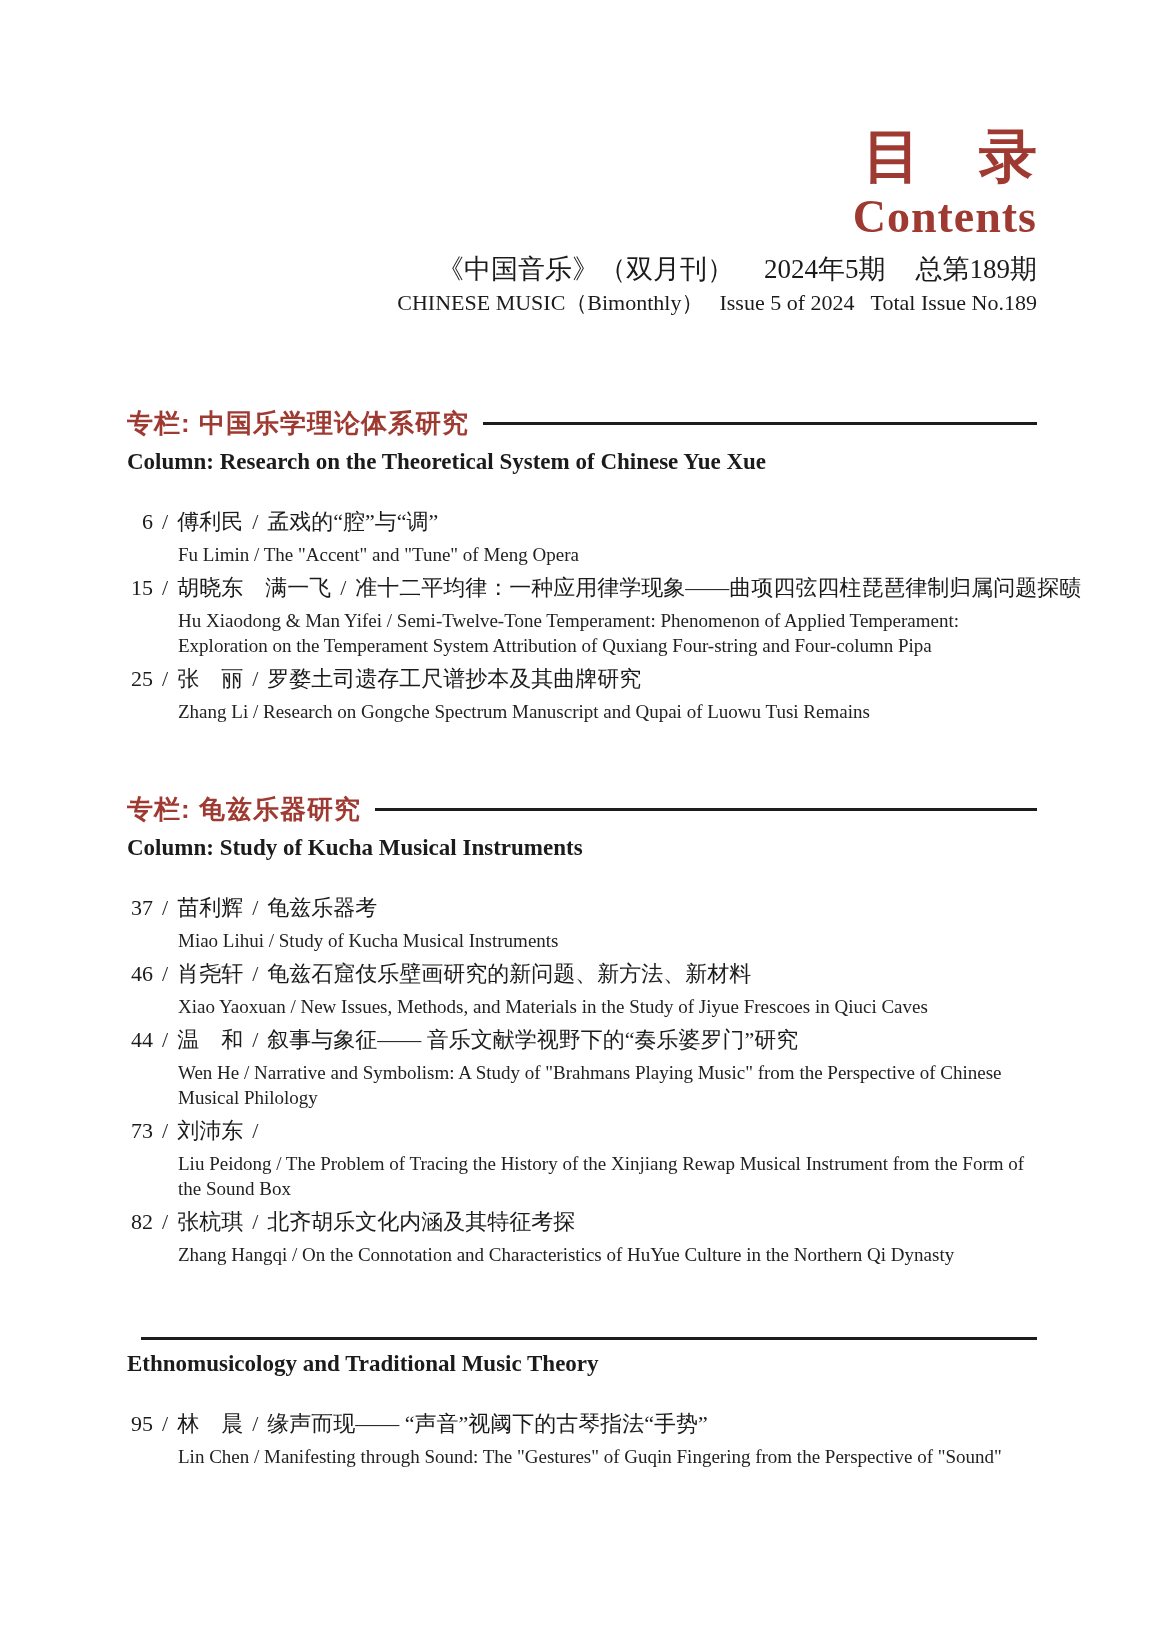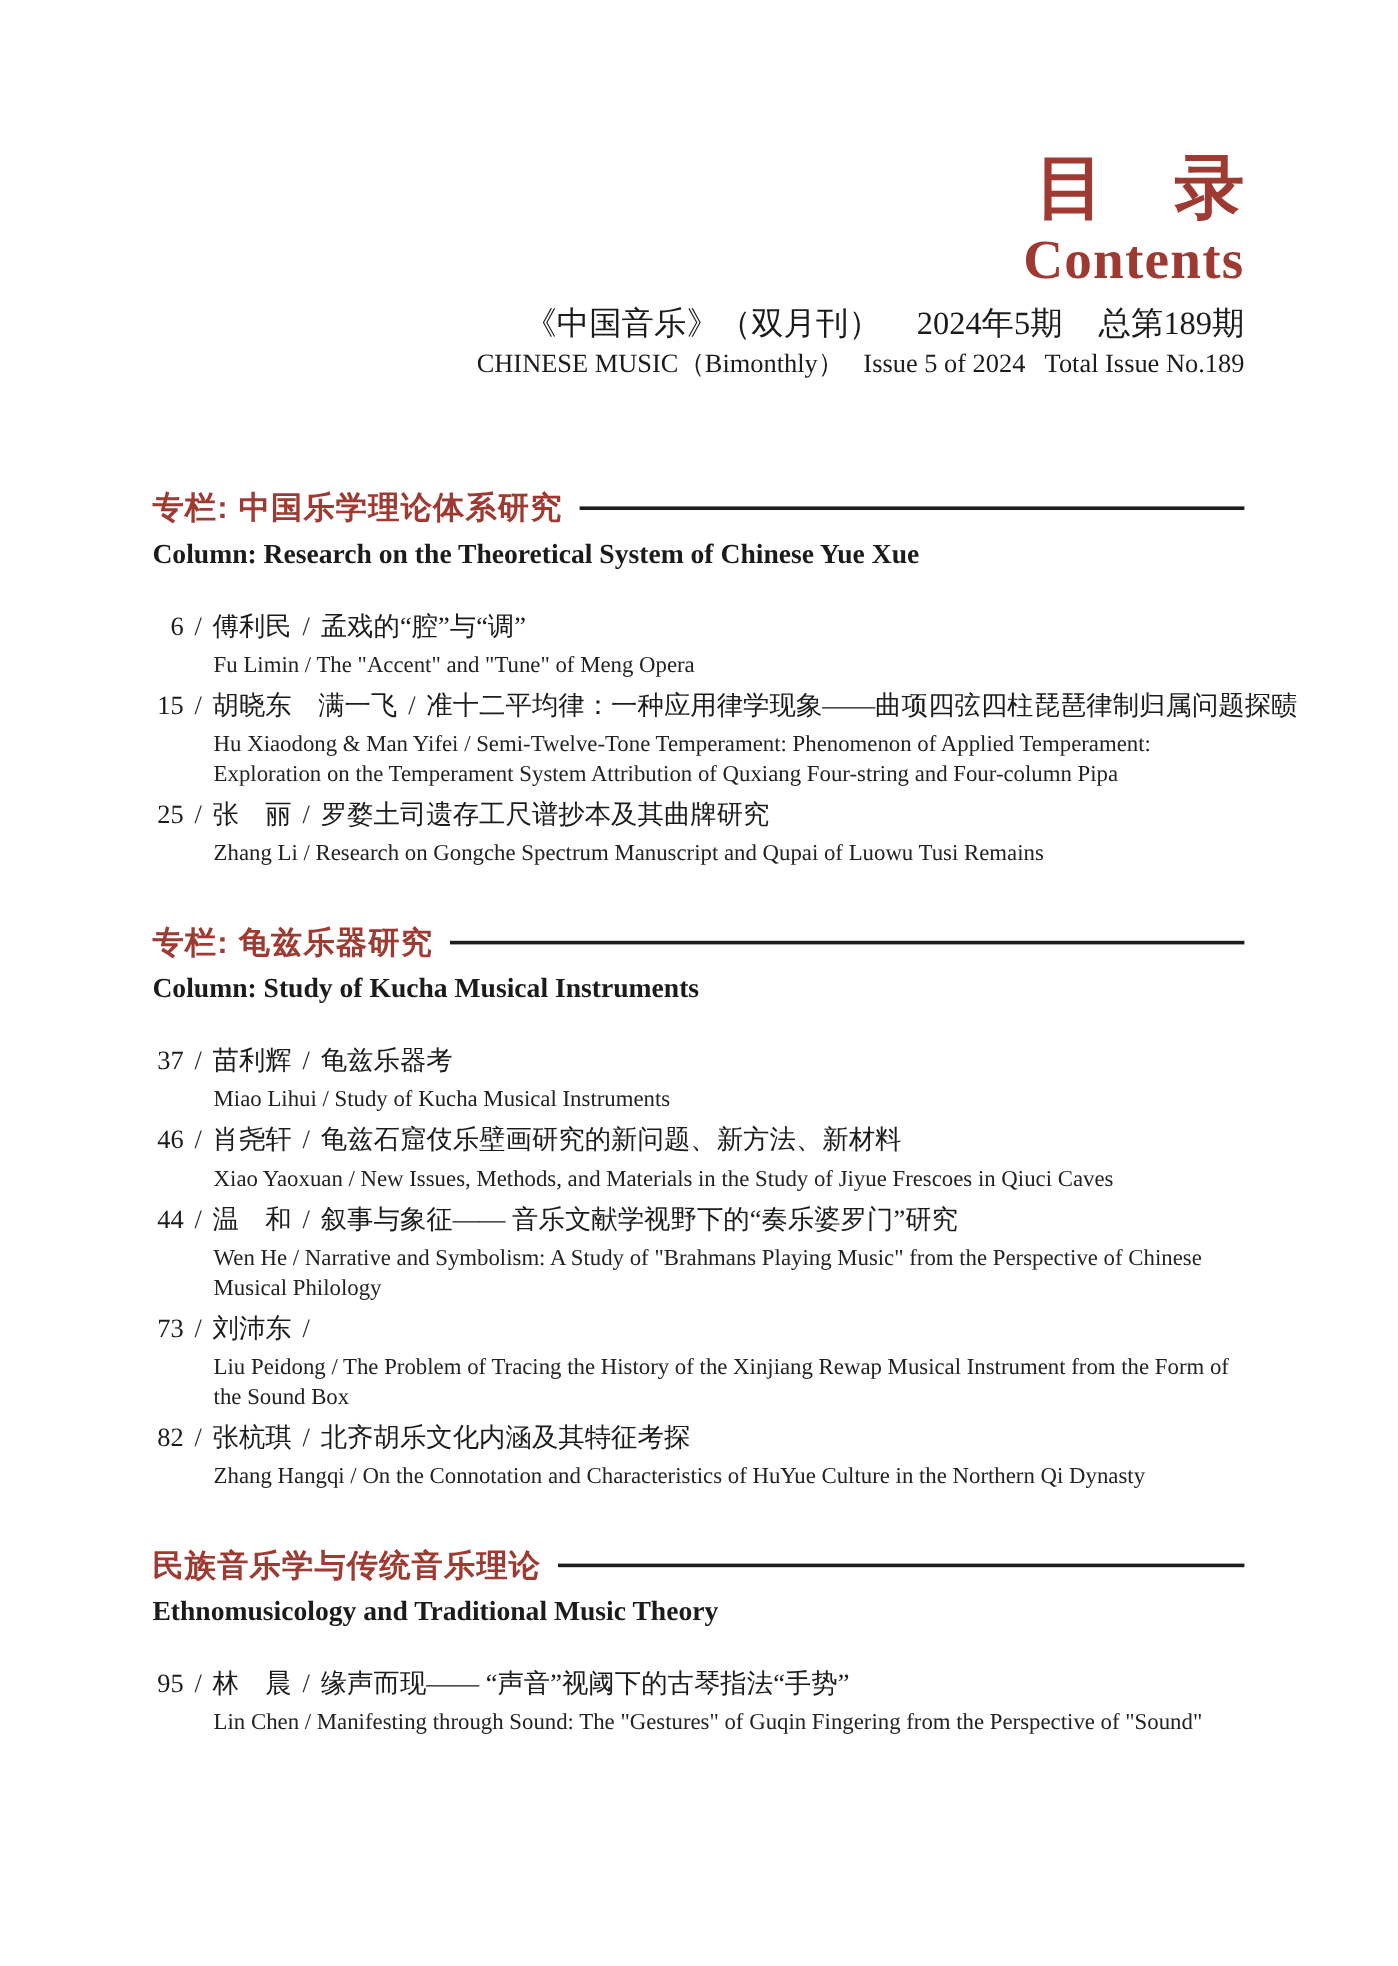--- a/index.html
+++ b/index.html
@@ -32,21 +32,21 @@
     font-weight: bold;
     color: var(--accent, #9e3a31);
     margin-top: 8px;
     letter-spacing: 1px;
   }
   .j-line { display: flex; justify-content: flex-end; align-items: flex-end; }
   .j-zh { font-size: 27px; line-height: 30px; margin-top: 14px; gap: 30px; }
   .j-en { font-size: 22px; line-height: 26px; margin-top: 6px; gap: 16px; }
 
   
-  .toc-sections > .toc-section { margin-top: 46px; }
+  .toc-sections > .toc-section { margin-top: 70px; }
   .toc-sections > .toc-section:first-child { margin-top: 92px; }
   .sec-head { display: flex; align-items: center; text-align: right; }
   .sec-zh {
     margin: 0;
     font-family: "Liberation Sans", "DejaVu Sans", sans-serif;
     font-size: 26px; line-height: 30px;
     font-weight: bold;
     color: var(--accent, #9e3a31);
     letter-spacing: 1px;
     white-space: pre;
@@ -202,21 +202,20 @@
       <span class="sep">/</span>
       <span class="entry-title">北齐胡乐文化内涵及其特征考探</span>
     </div>
     <div class="en-line">Zhang Hangqi / On the Connotation and Characteristics of HuYue Culture in the Northern Qi Dynasty</div>
   </div>
 </div>
   </section>
 
   <section class="toc-section">
     <div class="sec-head">
-      <h2 class="sec-zh">民族音乐学与传统音乐理论</h2>
       <div class="sec-rule"></div>
     </div>
     <h3 class="sec-en">Ethnomusicology and Traditional Music Theory</h3>
     <div class="entries">
   <div class="entry">
     <div class="zh-line">
       <span class="num">95</span>
       <span class="sep">/</span>
       <span class="author">林　晨</span>
       <span class="sep">/</span>

